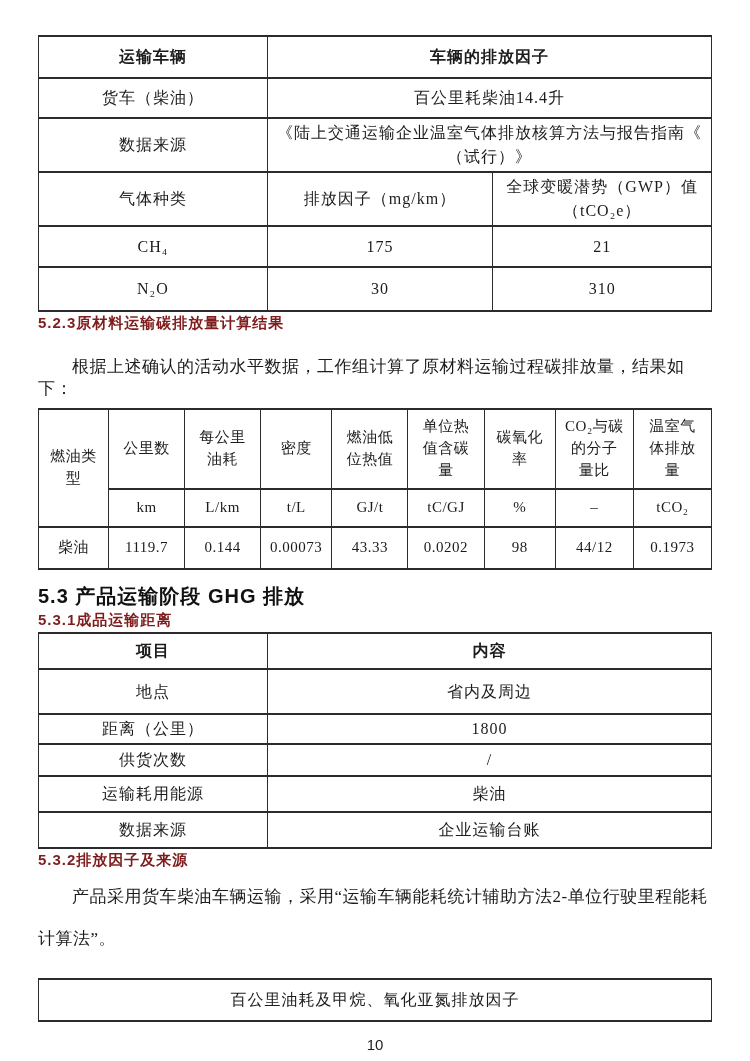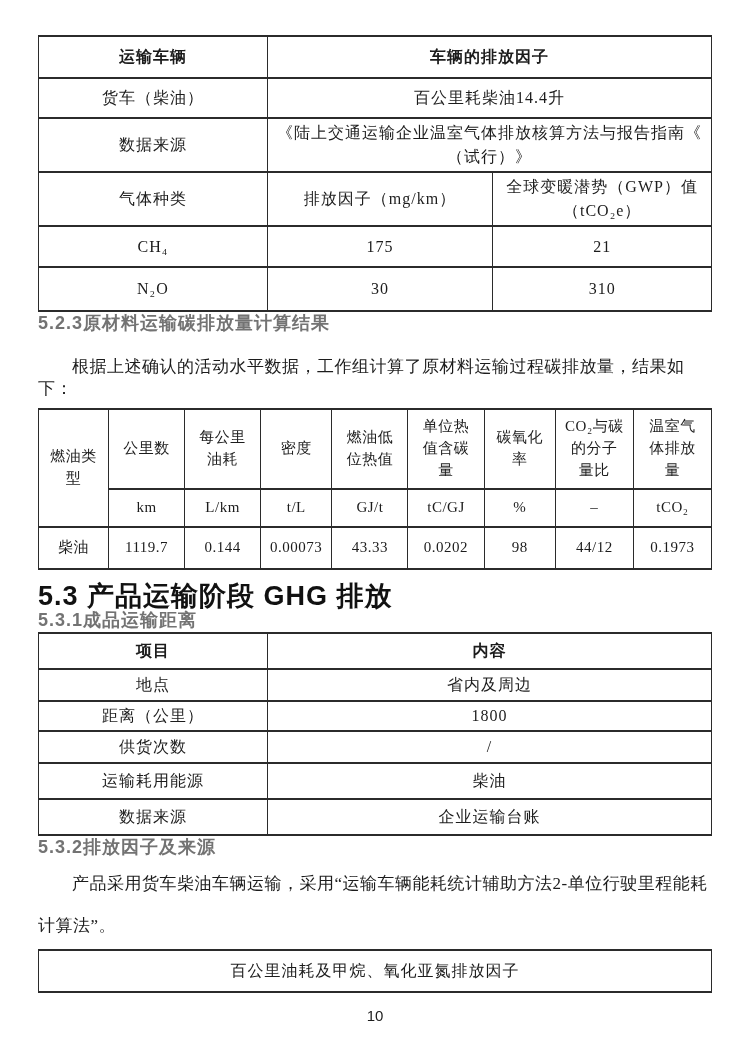--- a/index.html
+++ b/index.html
@@ -39,54 +39,54 @@
   }
   td.b { font-weight: bold; }
   table.fuel-table td {
     font-size: 15px;
     letter-spacing: 0.5px;
     padding: 2px 2px;
     line-height: 1.45;
   }
   h2.sec-major {
     font-family: "Liberation Sans", "DejaVu Sans", sans-serif;
-    font-size: 27px;
+    font-size: 20px;
     font-weight: bold;
     letter-spacing: 1px;
     margin: 13px 0 0 0;
     line-height: 26px;
     color: #111;
   }
   h3.sec-minor {
     font-family: "Liberation Sans", "DejaVu Sans", sans-serif;
-    font-size: 18px;
+    font-size: 15px;
     font-weight: bold;
     letter-spacing: 1px;
     margin: 0;
     line-height: 22px;
-    color: #737373;
+    color: #7f1d1d;
   }
   .mt16 { margin-top: 16px; }
   .mt14 { margin-top: 14px; }
   .mt13 { margin-top: 13px; }
   p.body-para {
     font-size: 17px;
     line-height: 22px;
     letter-spacing: 0.5px;
     text-indent: 2em;
     margin: 22px 0 0 0;
   }
   p.body-para.tall {
     line-height: 42px;
     margin-top: 5px;
   }
   .tbl-wrap-1 { margin-top: 12px; }
   .tbl-wrap-2 { margin-top: 8px; }
   .tbl-wrap-3 { margin-top: 1px; }
-  .tbl-wrap-4 { margin-top: 2px; }
+  .tbl-wrap-4 { margin-top: 18px; }
   .page-number {
     margin-top: 14px;
     text-align: center;
     font-family: "Liberation Sans", "DejaVu Sans", sans-serif;
     font-size: 15px;
     color: #1c1c1c;
   }
 </style>
 </head>
 <body>
@@ -204,21 +204,21 @@
     <table class="doc-table">
       <colgroup>
           <col style="width:34%">
           <col style="width:66%">
         </colgroup>
       <tbody>
           <tr style="height:36px">
         <td class="b">项目</td>
         <td class="b">内容</td>
       </tr>
-      <tr style="height:32px">
+      <tr style="height:45px">
         <td>地点</td>
         <td>省内及周边</td>
       </tr>
       <tr style="height:26px">
         <td>距离（公里）</td>
         <td>1800</td>
       </tr>
       <tr style="height:32px">
         <td>供货次数</td>
         <td>/</td>

